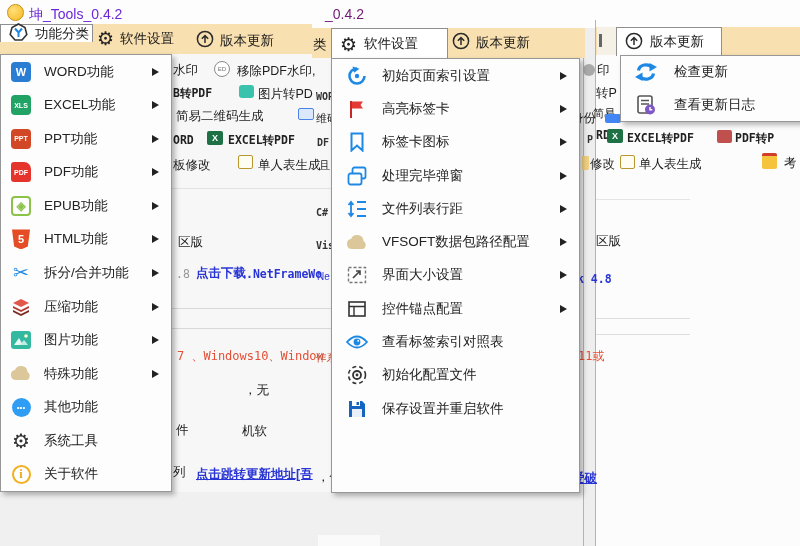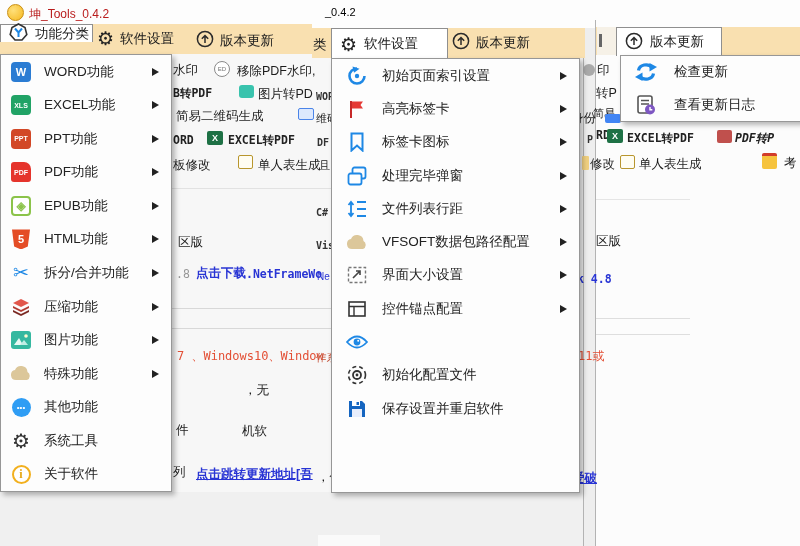--- a/index.html
+++ b/index.html
@@ -10,22 +10,22 @@
 .strip1-bg{position:absolute;left:172px;top:54px;width:159px;height:438px;background:#f7f7f7;z-index:1}
 .strip2-bg{position:absolute;left:584px;top:28px;width:11px;height:518px;background:#eeeeee;z-index:6}
 .white-patch{position:absolute;left:318px;top:535px;width:62px;height:11px;background:#fafafa;z-index:3}
 .vline{position:absolute;width:1px;z-index:7;background:#b3b3b3}
 .hline{position:absolute;height:1px;z-index:5;background:#dedede}
 .bar{position:absolute;background:#f9e0b0;z-index:10}
 .bar3-white{position:absolute;left:597px;top:27px;width:19px;height:28px;background:#f6f1e7;z-index:11}
 .mark{position:absolute;left:599px;top:34px;width:3px;height:13px;background:#666;z-index:12}
 .titlebar-icon{position:absolute;left:7px;top:4px;width:17px;height:17px;border-radius:50%;z-index:12;
  background:radial-gradient(circle at 35% 35%,#ffe07a,#f6b820);border:1px solid #c98f12}
-.title-text{position:absolute;left:29px;top:6px;font-size:12px;color:#b91c1c;z-index:12;white-space:nowrap}
-.w2-title{position:absolute;left:325px;top:6px;font-size:11px;color:#000000;z-index:12;white-space:nowrap}
+.title-text{position:absolute;left:29px;top:6px;font-size:14px;color:#6d28d9;z-index:12;white-space:nowrap}
+.w2-title{position:absolute;left:325px;top:6px;font-size:14px;color:#701a75;z-index:12;white-space:nowrap}
 .tab{position:absolute;background:#ffffff;border:1px solid #8f8f8f;border-bottom:none;display:flex;align-items:center;
  gap:7px;padding:0 8px;z-index:12;font-size:13.5px;color:#1b1b1b;white-space:nowrap;cursor:default}
 .mitem{position:absolute;display:flex;align-items:center;gap:6px;z-index:12;font-size:13.5px;color:#1b1b1b;white-space:nowrap}
 .gear-glyph{font-size:19px;line-height:1;color:#222}
 .frag-tab{position:absolute;font-size:13.5px;color:#222;z-index:11;white-space:nowrap}
 .panel{position:absolute;background:#fdfdfd;border:1px solid #979797;box-shadow:3px 3px 5px rgba(0,0,0,.28);
  display:grid;z-index:20}
 #panel1{left:0;top:54px;width:172px;height:438px;grid-template-rows:repeat(13,1fr)}
 #panel2{left:331px;top:58px;width:249px;height:435px;grid-template-rows:repeat(13,1fr)}
 #panel3{left:620px;top:55px;width:196px;height:67px;grid-template-rows:repeat(2,1fr);z-index:22}
@@ -317,20 +317,21 @@
         <span class="mi-arrow"></span>
       </div>
       <div class="menu-item">
         <span class="mi-icon">
           <svg width="22" height="14">
             <path d="M1 7 Q11 -4 21 7 Q11 18 1 7 z" fill="none" stroke="#1e88e5" stroke-width="1.8"></path>
             <circle cx="11" cy="7" r="3.4" fill="#1e88e5"></circle>
             <circle cx="12.2" cy="5.8" r="1" fill="#fff"></circle>
           </svg>
         </span>
+        <span class="mi-label">查看标签索引对照表</span>
       </div>
       <div class="menu-item">
         <span class="mi-icon">
           <svg width="20" height="20">
             <circle cx="10" cy="10" r="8.5" fill="none" stroke="#333" stroke-width="1.6" stroke-dasharray="4 3"></circle>
             <circle cx="10" cy="10" r="4" fill="none" stroke="#333" stroke-width="1.8"></circle>
             <circle cx="10" cy="10" r="1.4" fill="#333"></circle>
           </svg>
         </span>
         <span class="mi-label">初始化配置文件</span>
@@ -400,21 +401,21 @@
     <span class="fg t" style="left: 173px; top: 465px;">列</span>
     <span class="fg link" style="left: 196px; top: 467px;">点击跳转更新地址[吾</span>
     <span class="fg t" style="left: 317px; top: 470px;">，便</span>
     <span class="fg t" style="left: 597px; top: 63px;">印</span>
     <span class="fg t" style="left: 584px; top: 86px; margin-left: 12px;">转P</span>
     <span class="fg t" style="left: 571px; top: 111px;">身份</span>
     <span class="fg tsm" style="left: 593px; top: 107px;">简易</span>
     <span class="fg monosm" style="left: 587px; top: 134px;">P</span>
     <span class="fg mono" style="left: 596px; top: 129px;">RD</span>
     <span class="fg mono" style="left: 627px; top: 132px;">EXCEL转PDF</span>
-    <span class="fg mono" style="left: 735px; top: 132px; font-style: italic;">PDF转P</span>
+    <span class="fg mono" style="left: 735px; top: 132px;">PDF转P</span>
     <span class="fg t" style="left: 590px; top: 157px;">修改</span>
     <span class="fg t" style="left: 639px; top: 157px;">单人表生成</span>
     <span class="fg t" style="left: 784px; top: 156px;">考</span>
     <span class="fg t" style="left: 596px; top: 234px;">区版</span>
     <span class="fg bluemono" style="left: 577px; top: 273px;">k 4.8</span>
     <span class="fg red" style="left: 578px; top: 349px;">11或</span>
     <span class="fg link" style="left: 572px; top: 471px;">爱破</span>
     <div class="fi fi-stamp" style="left: 214px; top: 61px; width: 16px; height: 16px;">ED</div>
     <div class="fi fi-imggreen" style="left: 239px; top: 85px; width: 15px; height: 13px;"></div>
     <div class="fi fi-idcard" style="left: 298px; top: 108px; width: 16px; height: 12px;"></div>

